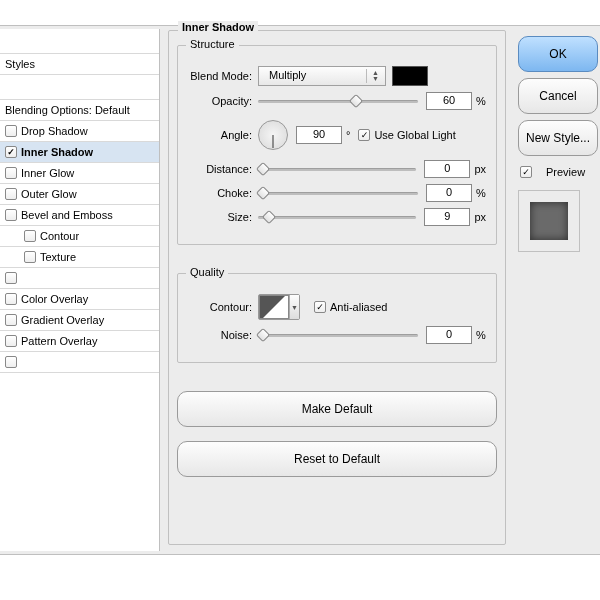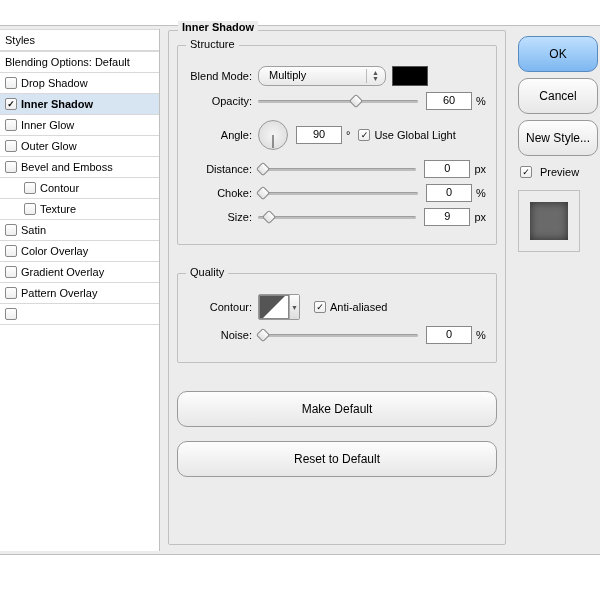--- a/index.html
+++ b/index.html
@@ -40,21 +40,21 @@
     flex-direction: column;
   }
   .sidebar-header, .sidebar-item {
     padding: 4px 5px 4px 5px;
     border-bottom: 1px solid #d9d9d9;
     display: flex;
     align-items: center;
     gap: 4px;
     background: #fff;
   }
-  .sidebar-header { border-top: 1px solid #d9d9d9; }
+  .sidebar-header { border-top: 1px solid #d9d9d9; margin-top: 24px; }
   .sidebar-item.selected {
     background: #d7e4f2;
     font-weight: bold;
   }
   .sidebar-item.indent { padding-left: 24px; }
   .check {
     width: 12px;
     height: 12px;
     border: 1px solid #888;
     border-radius: 2px;
@@ -112,21 +112,21 @@
   }
   .row-label {
     width: 76px;
     text-align: right;
     padding-right: 6px;
   }
   .select {
     height: 20px;
     background: linear-gradient(#fdfdfd,#e8e8e8);
     border: 1px solid #a0a0a0;
-    border-radius: 8px;
+    border-radius: 0;
     padding: 2px 22px 2px 10px;
     position: relative;
     min-width: 128px;
   }
   .select::after {
     content: "";
     position: absolute;
     right: 4px; top: 2px;
     width: 14px; height: 14px;
     border-left: 1px solid #bbb;
@@ -232,21 +232,21 @@
     align-items: stretch;
     gap: 6px;
   }
   .mac-btn.primary {
     background: linear-gradient(#bfe0ff,#7db7f0);
     border: 1px solid #5a8bc0;
     color: #000;
     font-weight: normal;
   }
   .mac-btn.wide { width: 80px; padding: 3px 0; text-align: center; border-radius: 10px; }
-  .preview-row { display:flex; align-items:center; gap:8px; margin-top:4px; padding-left:2px; }
+  .preview-row { display:flex; align-items:center; gap:14px; margin-top:4px; padding-left:2px; }
   .preview-box {
     margin-top: 6px;
     width: 62px; height: 62px;
     background: #ececec;
     border: 1px solid #c0c0c0;
     display:flex; align-items:center; justify-content:center;
   }
   .preview-inner {
     width: 38px; height: 38px;
     background: #6a6a6a;
@@ -290,21 +290,20 @@
           <div class="sidebar-item indent">
             <span class="check"></span>
             <span class="label">Contour</span>
           </div>
           <div class="sidebar-item indent">
             <span class="check"></span>
             <span class="label">Texture</span>
           </div>
           <div class="sidebar-item">
             <span class="check"></span>
-            <span class="label">Satin</span>
           </div>
           <div class="sidebar-item">
             <span class="check"></span>
             <span class="label">Color Overlay</span>
           </div>
           <div class="sidebar-item">
             <span class="check"></span>
             <span class="label">Gradient Overlay</span>
           </div>
           <div class="sidebar-item">

